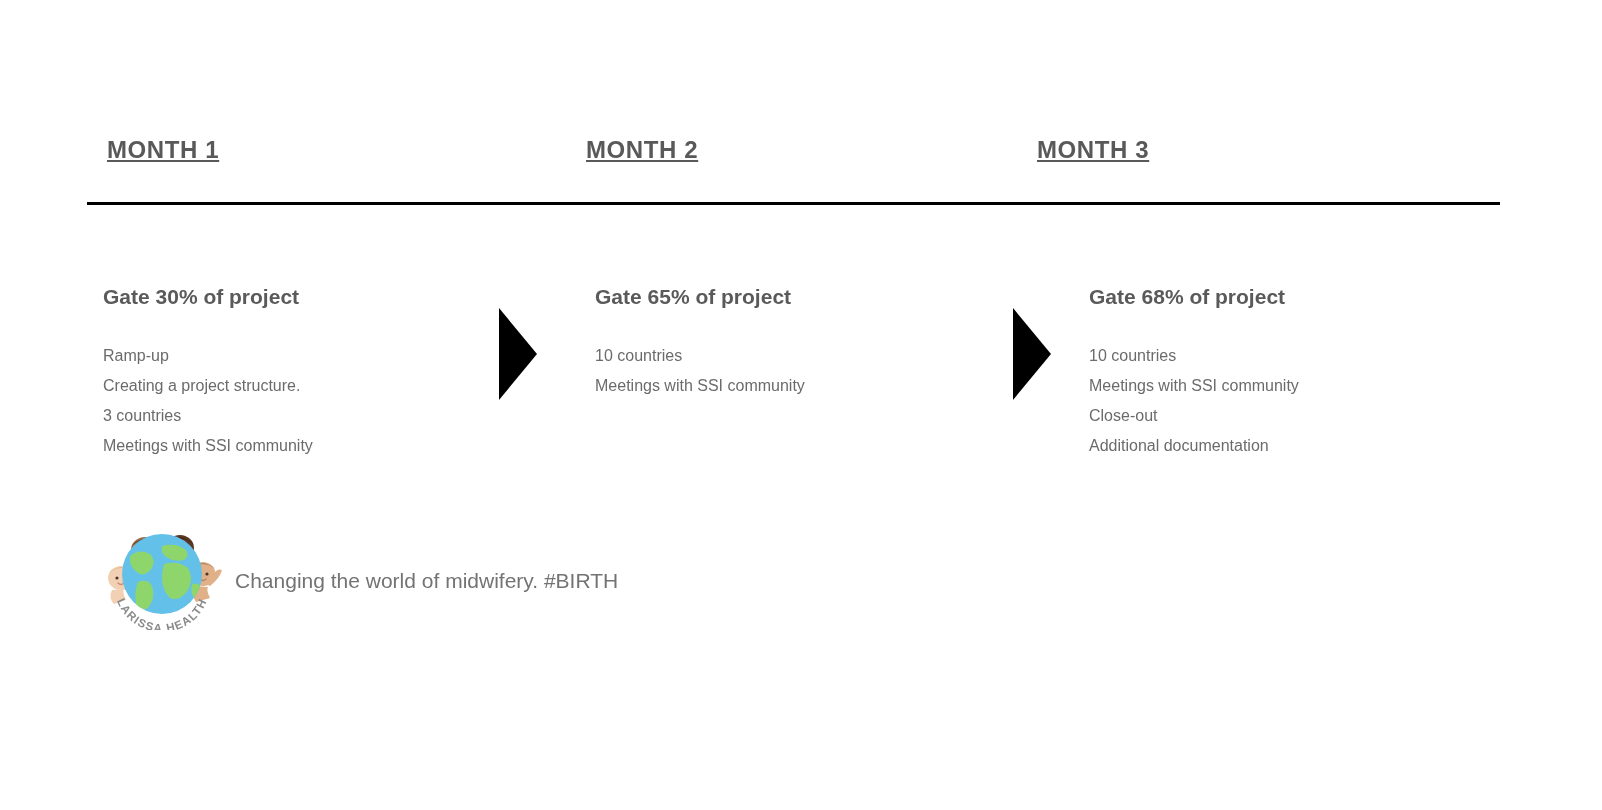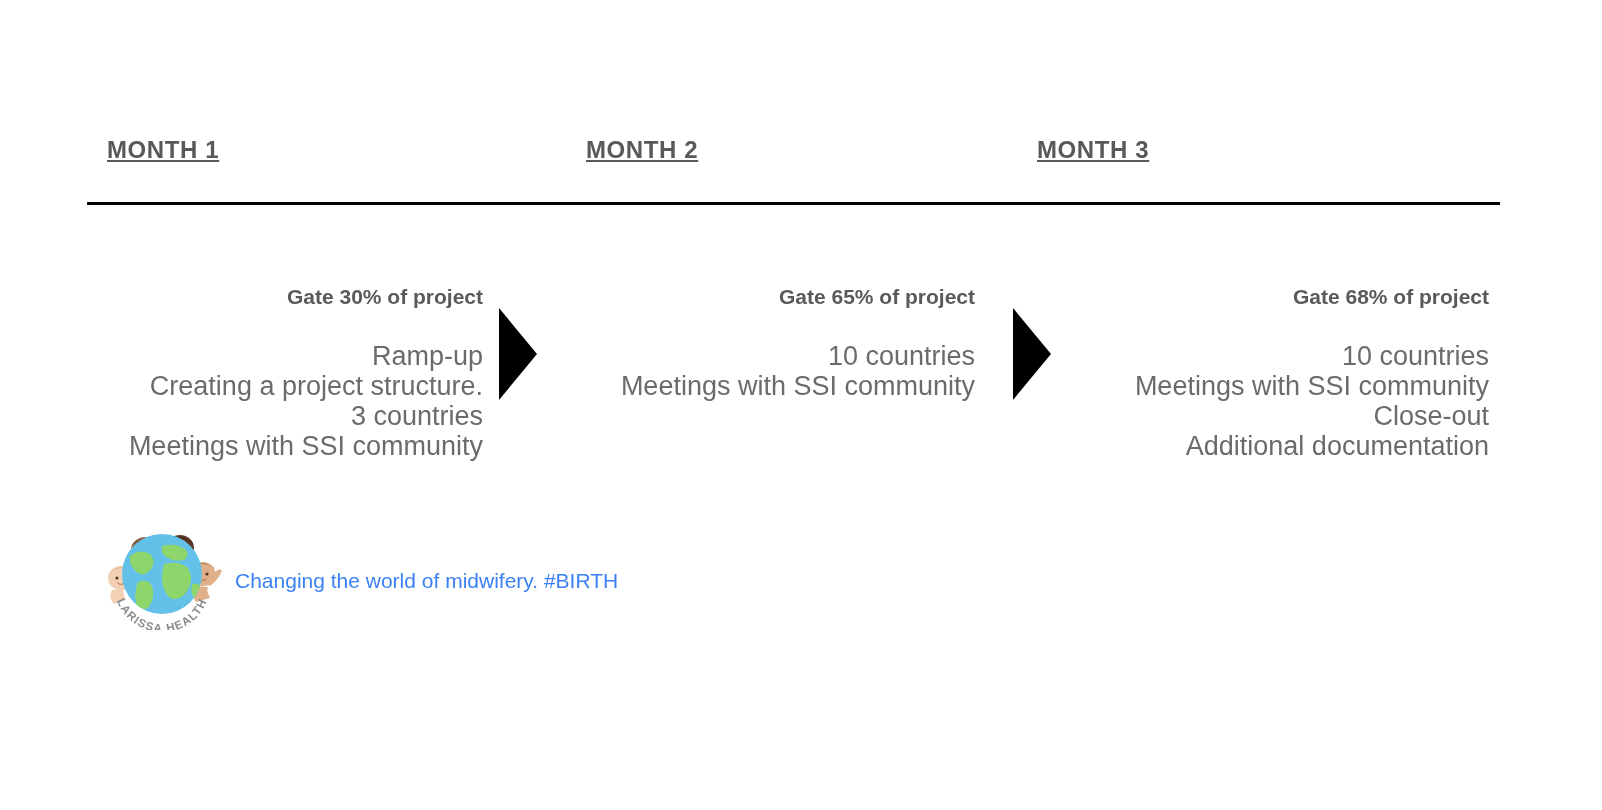--- a/index.html
+++ b/index.html
@@ -52,42 +52,41 @@
     top: 202px;
     width: 1413px;
     height: 3px;
     background: #000000;
   }
 
   
   .column {
     position: absolute;
     top: 283px;
-    text-align: right;
   }
   .col-1 { left: 103px; width: 380px; }
   .col-2 { left: 595px; width: 380px; }
   .col-3 { left: 1089px; width: 400px; }
 
   .gate-title {
     font-size: 21px;
     font-weight: bold;
     color: #5a5a5a;
     line-height: 28px;
     white-space: nowrap;
     margin: 0 0 30px 0;
   }
 
   .bullet-list {
     list-style: none;
     margin: 0;
     padding: 0;
   }
   .bullet-list li {
-    font-size: 27px;
+    font-size: 16px;
     color: #6b6b6b;
     line-height: 30px;
     white-space: nowrap;
   }
 
   
   .arrow {
     position: absolute;
     top: 308px;
     width: 38px;
@@ -112,21 +111,21 @@
     width: 124px;
     height: 118px;
   }
   .logo svg { display: block; }
 
   .tagline {
     position: absolute;
     left: 135px;
     top: 55px;
     font-size: 21px;
-    color: #3b82f6;
+    color: #737373;
     line-height: 28px;
     white-space: nowrap;
   }
 </style>
 </head>
 <body>
 
 <div class="slide">
 
   <div class="months-row">

